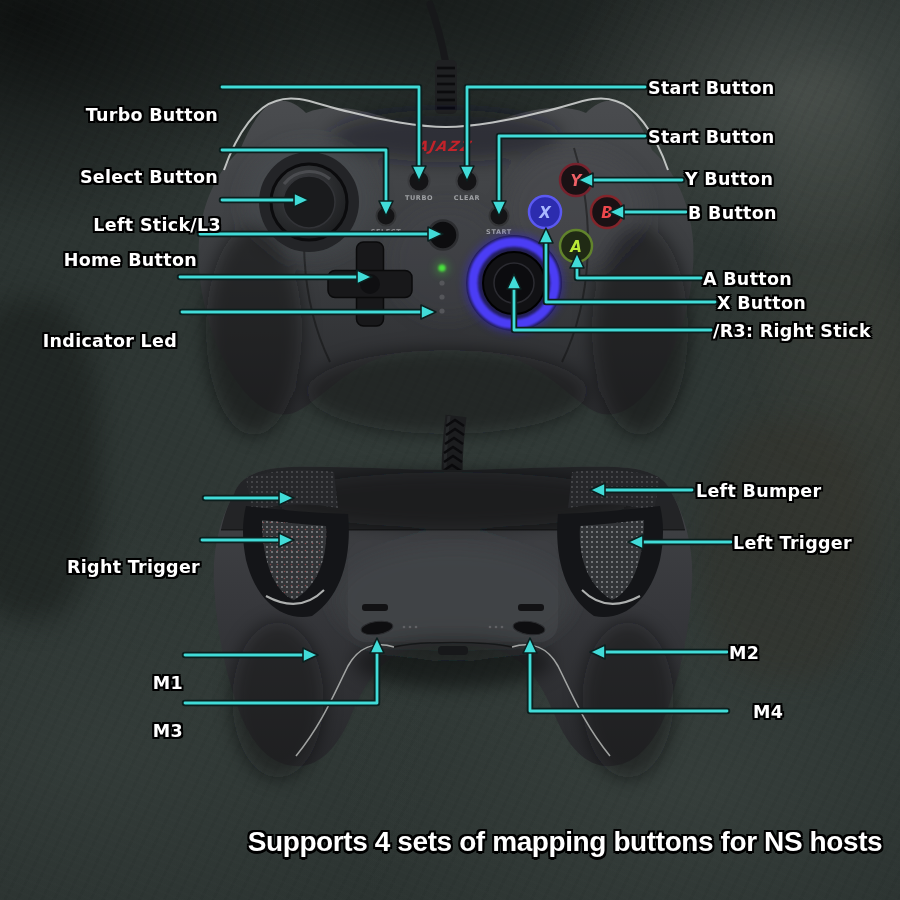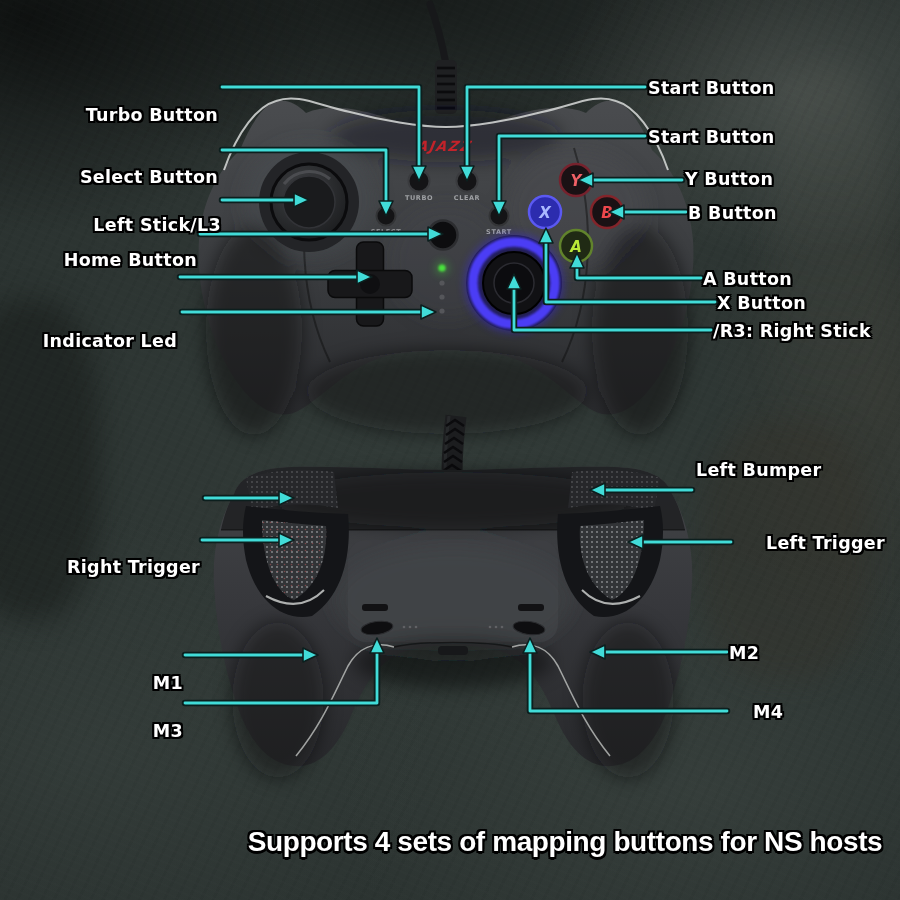--- a/index.html
+++ b/index.html
@@ -392,19 +392,19 @@
   <div class="callout cl-right" style="left:648px;top:125px;">Start Button</div>
   <div class="callout cl-right" style="left:685px;top:167px;text-align:center;">Y Button</div>
   <div class="callout cl-right" style="left:688px;top:201px;">B Button</div>
   <div class="callout cl-right" style="left:703px;top:267px;">A Button</div>
   <div class="callout cl-right" style="left:717px;top:291px;">X Button</div>
   <div class="callout cl-right" style="left:713px;top:319px;">/R3: Right Stick</div>
 
   <div class="callout cl-left" style="right:700px;top:528px;">Right Trigger</div>
   <div class="callout cl-left" style="right:717px;top:644px;">M1</div>
   <div class="callout cl-left" style="right:717px;top:692px;">M3</div>
-  <div class="callout cl-right" style="left:696px;top:458px;">Left Bumper</div>
-  <div class="callout cl-right" style="left:766px;top:531px;">Left Trigger</div>
+  <div class="callout cl-right" style="left:696px;top:479px;">Left Bumper</div>
+  <div class="callout cl-right" style="left:733px;top:531px;">Left Trigger</div>
   <div class="callout cl-right" style="left:729px;top:641px;">M2</div>
   <div class="callout cl-right" style="left:729px;top:700px;margin-left:24px;">M4</div>
 
   <div class="caption">Supports 4 sets of mapping buttons for NS hosts</div>
 </div>
 
 </body></html>

